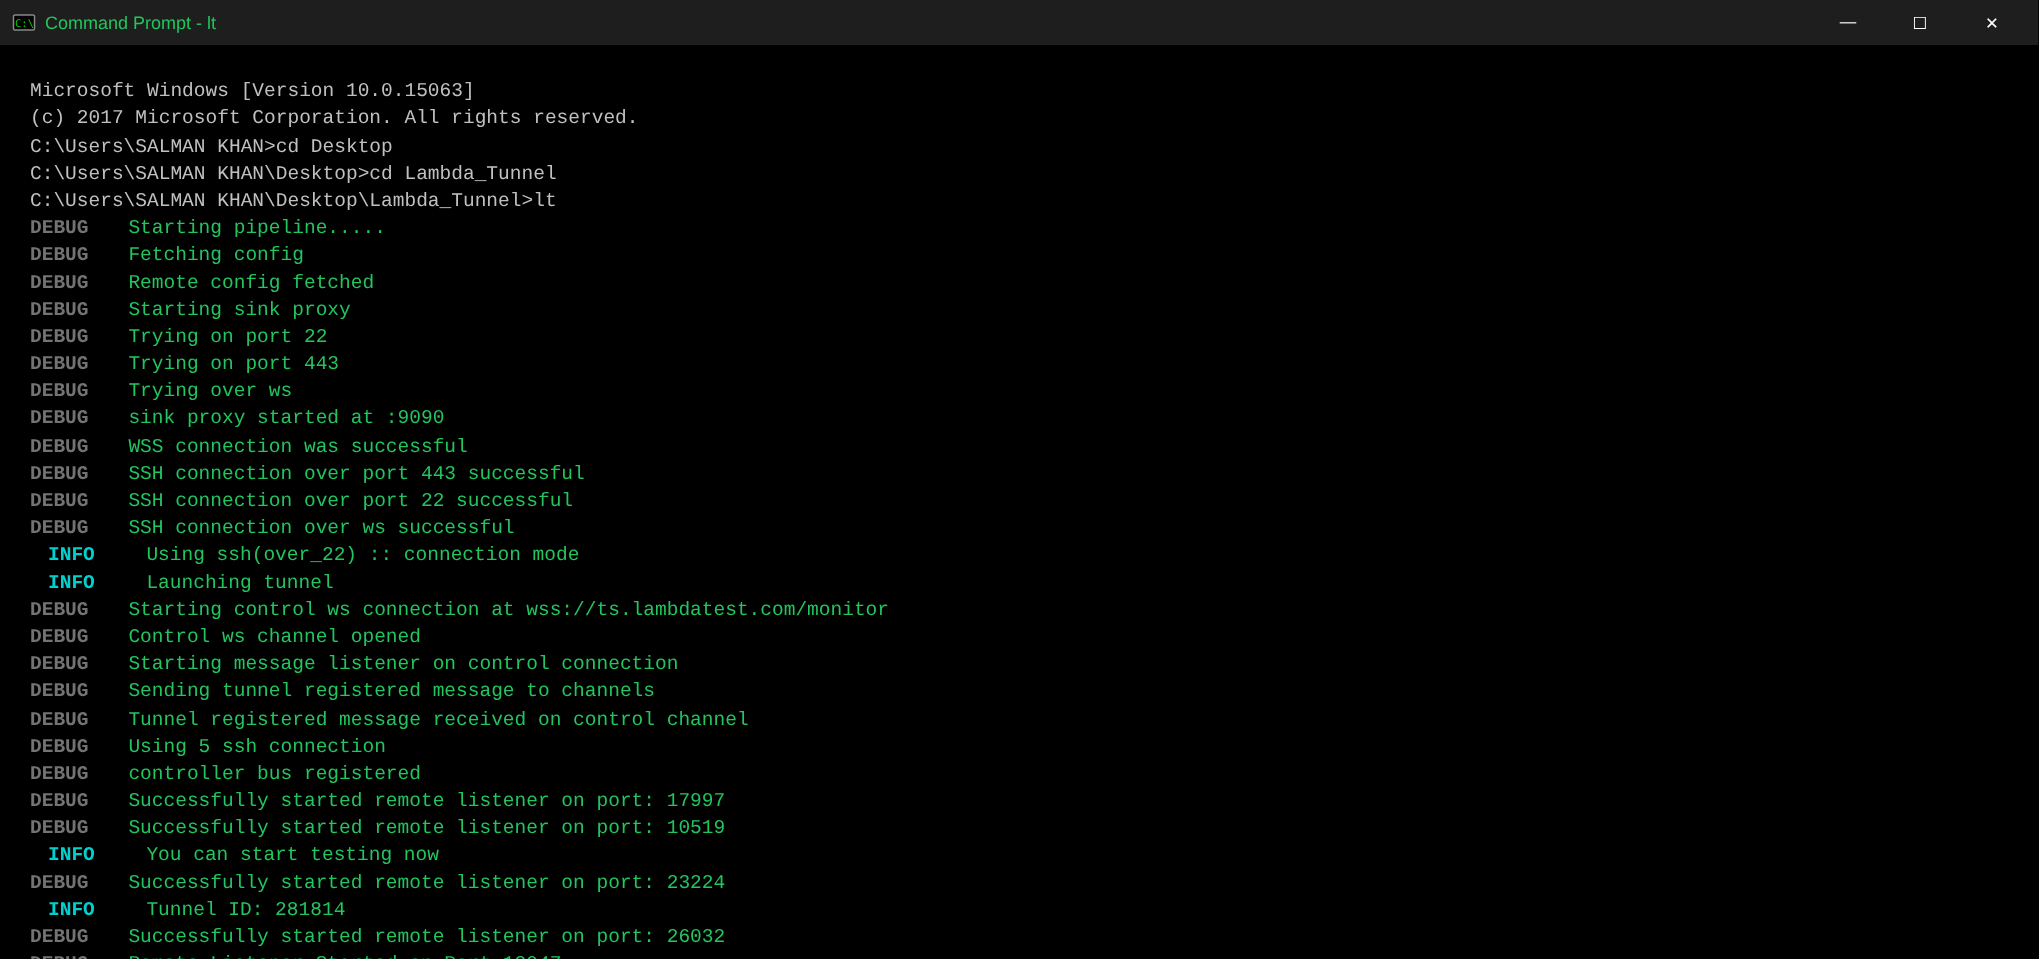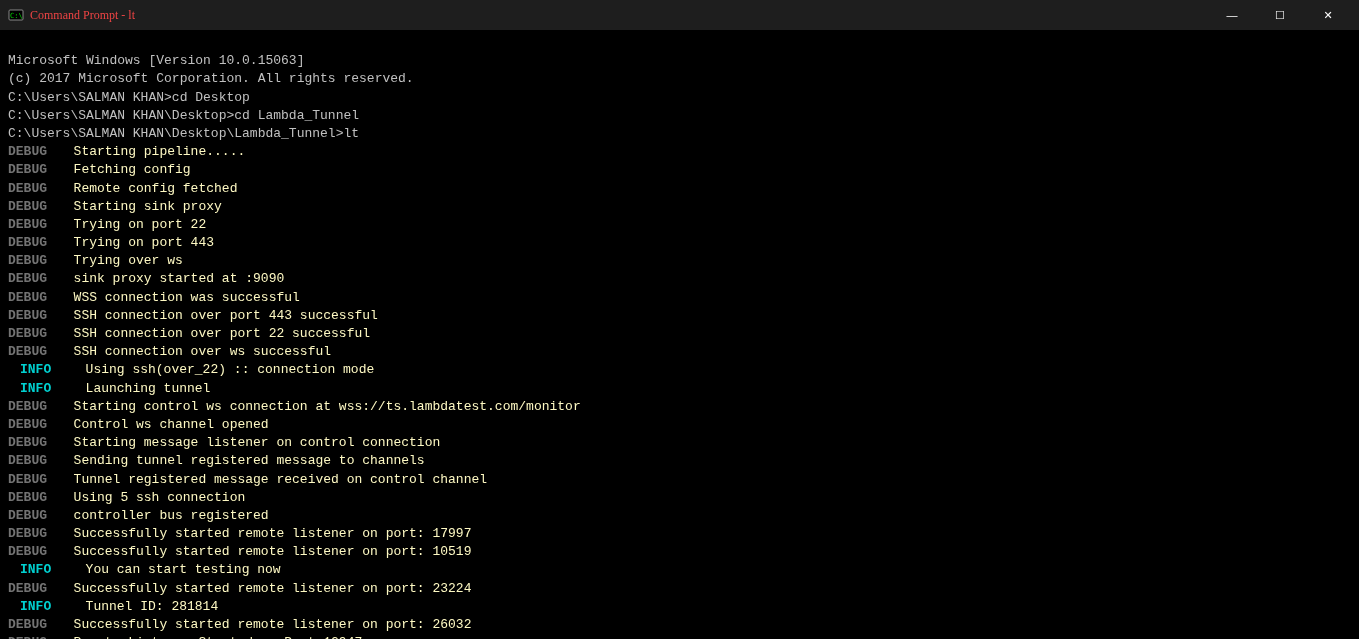--- a/index.html
+++ b/index.html
@@ -29,23 +29,23 @@
     }
     .title-bar-icon {
       width: 16px;
       height: 16px;
       display: flex;
       align-items: center;
       justify-content: center;
       font-size: 12px;
     }
     .title-bar-title {
-      color: #ef4444;
+      color: #22c55e;
       font-size: 12px;
-      font-family: Liberation Serif, serif;
+      font-family: Liberation Sans, sans-serif;
     }
     .title-bar-controls {
       display: flex;
       align-items: center;
       gap: 2px;
     }
     .title-bar-btn {
       width: 46px;
       height: 30px;
       display: flex;
@@ -56,35 +56,35 @@
       font-family: 'Segoe UI', Arial, sans-serif;
       cursor: pointer;
       background: transparent;
       border: none;
     }
 
     
     .console {
       background: #000;
       color: #c0c0c0;
-      padding: 4px 8px;
+      padding: 4px 20px;
       height: calc(639px - 30px);
       overflow-y: auto;
       line-height: 1.4;
       white-space: pre;
     }
 
     .line {
       display: flex;
       align-items: baseline;
     }
 
     .debug { color: #737373; font-weight: bold; min-width: 50px; }
     .info  { color: #00d0d0; font-weight: bold; min-width: 50px; margin-left: 12px; }
-    .text  { color: #fef9c3; text-align: center; }
+    .text  { color: #22c55e; text-align: center; }
     .cmd-line { color: #c0c0c0; }
   </style>
 </head>
 <body>
 
 <div class="title-bar">
   <div class="title-bar-left">
     <span class="title-bar-icon">
       <svg width="16" height="16" viewBox="0 0 16 16">
         <rect x="1" y="3" width="14" height="10" rx="1" fill="#000" stroke="#888" stroke-width="1"></rect>

